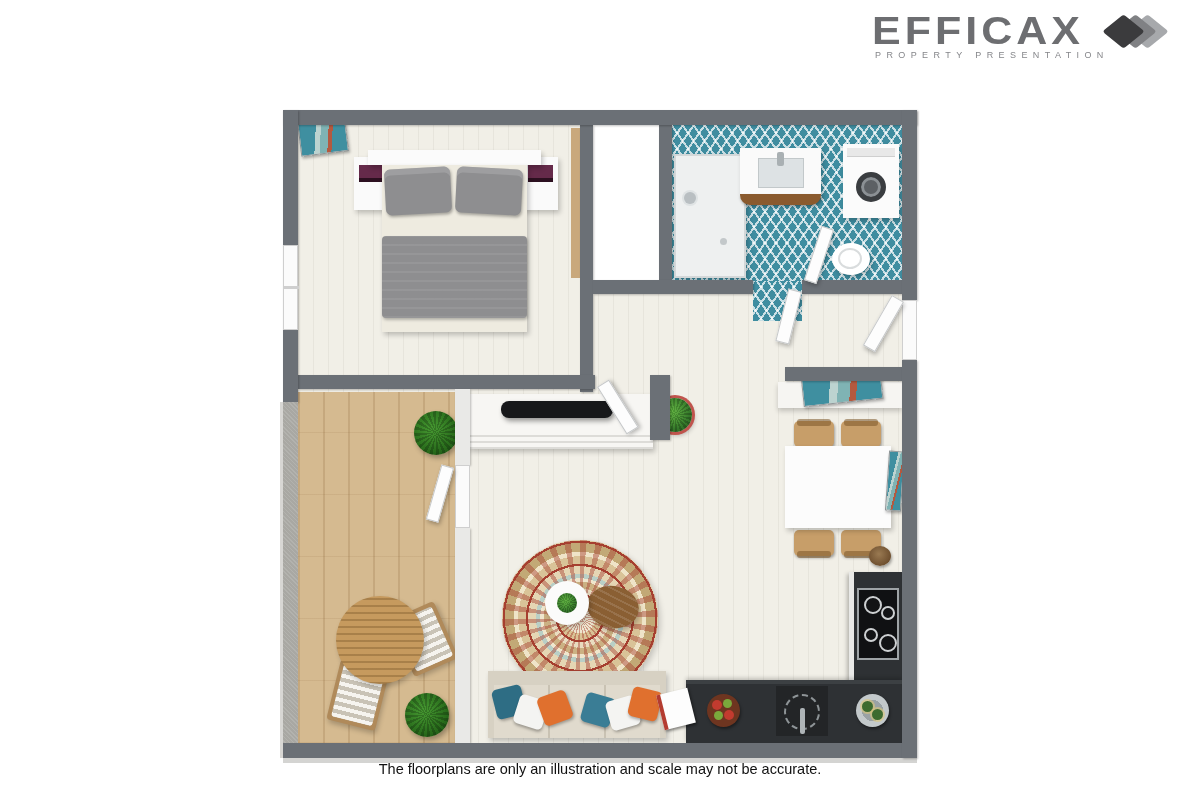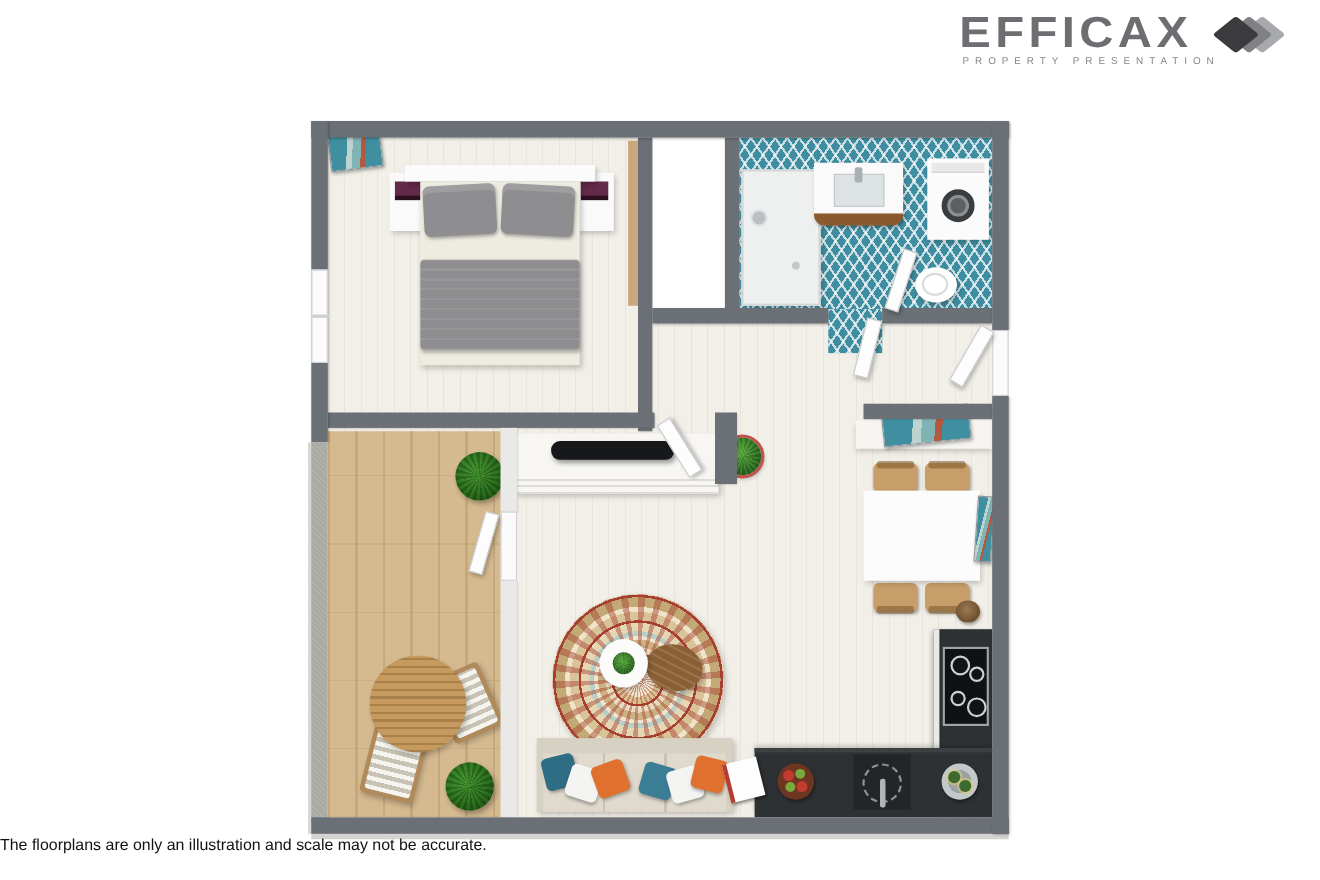--- a/index.html
+++ b/index.html
@@ -51,21 +51,21 @@
   .chair.n:after{top:-2px;} .chair.s:after{bottom:-2px;}
   .burner{position:absolute;border:2px solid #cdd0d2;border-radius:50%;background:#121315;}
   .plant{position:absolute;border-radius:50%;
      background:radial-gradient(circle at 42% 40%,#5aa83d,#2f6b25 62%,#224e18 95%);
      background-blend-mode:normal;box-shadow:2px 3px 5px rgba(0,0,0,.3);}
   .plant:after{content:"";position:absolute;inset:0;border-radius:50%;
      background:repeating-conic-gradient(rgba(255,255,255,.12) 0 9deg,rgba(0,0,0,.12) 9deg 18deg);
      mix-blend-mode:overlay;}
   .art{position:absolute;border:1px solid #8d9496;box-shadow:1px 2px 3px rgba(0,0,0,.3);
      background:linear-gradient(100deg,#3f8fa0 0 35%,#bcd3d0 35% 45%,#7fb3b4 45% 60%,#b4593f 60% 68%,#3f8fa0 68% 100%);}
-  #footer-text{position:absolute;left:0;top:761px;width:1200px;
+  #footer-text{position:absolute;left:0;top:761px;width:1200px;text-align:center;
      font-size:14.5px;color:var(--text-dark);}
 </style>
 </head>
 <body>
 
 <div id="logo">
   <div id="brand">EFFICAX</div>
   <div id="tagline">PROPERTY PRESENTATION</div>
   <div class="abs" style="left:238px;top:0;width:62px;height:56px;">
     <div class="lg-sheet" style="left:24px;background:var(--logo-light);"></div>

